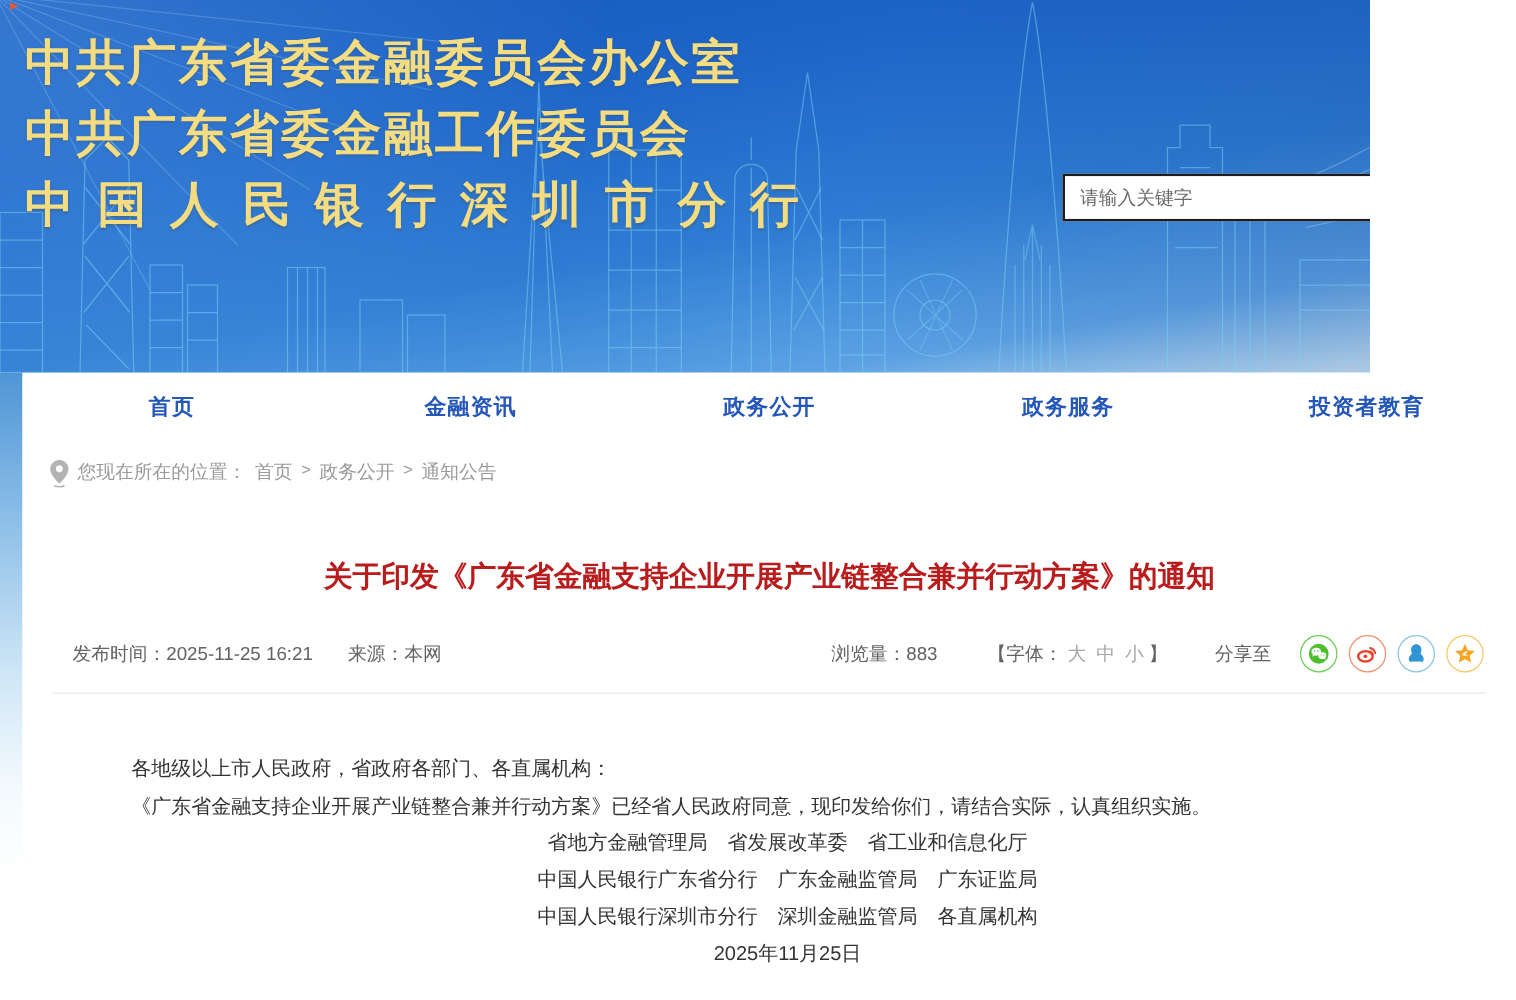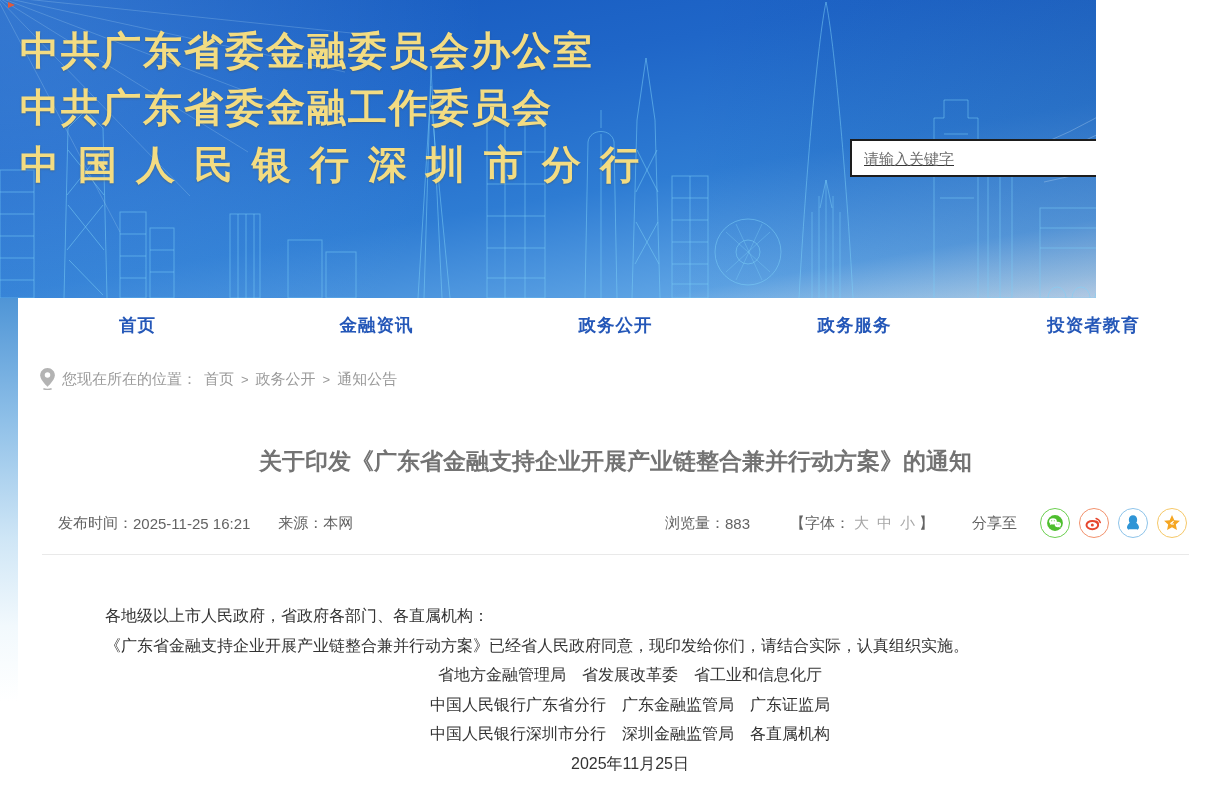--- a/index.html
+++ b/index.html
@@ -27,21 +27,20 @@
   }
   .org-line.spaced { letter-spacing:19px; }
 
   .searchbar {
     position:absolute; left:850px; top:139px; width:358px; height:38px; z-index:4;
     display:flex; border:2px solid #1d1d1d; background:#fff;
   }
   .searchbar input {
     flex:1; border:none; outline:none; padding:0 12px; font-size:15px; color:#333;
     font-family: "Liberation Sans", sans-serif;
-    text-decoration: underline;
   }
   .searchbar input::placeholder { color:#6b6b6b; }
   .search-btn {
     width:54px; border:none; border-left:2px solid #1d1d1d; background:#1a6ad4;
     display:flex; align-items:center; justify-content:center; cursor:pointer; padding:0;
   }
 
   
   .below { display:flex; width:1213px; height:438px; }
   .left-strip {
@@ -50,29 +49,29 @@
   }
   .panel { flex:1; background:#fff; }
 
   .mainnav { display:flex; height:54px; align-items:center; }
   .nav-item {
     flex:1; text-align:center; font-size:17.5px; font-weight:bold; color:#2457b8; cursor:pointer;
     letter-spacing:1px;
   }
 
   .breadcrumb {
-    margin:16px 0 0 22px; display:flex; align-items:center; gap:7px;
+    margin:16px 0 0 22px; display:flex; align-items:flex-start; gap:7px;
     color:#9a9a9a; font-size:15px;
   }
   .breadcrumb .crumb { color:#9a9a9a; cursor:pointer; }
   .breadcrumb .sep { color:#9a9a9a; font-size:13px; }
 
   .article-title {
     margin:56px 40px 0; text-align:center;
-    font-size:23px; font-weight:bold; color:#737373; line-height:30px;
+    font-size:23px; font-weight:bold; color:#b91c1c; line-height:30px;
   }
 
   .meta {
     display:flex; align-items:center; margin:32px 26px 0 40px;
     font-size:15px; color:#636363;
   }
   .meta .spacer { flex:1; }
   .meta .m-gap { display:inline-block; width:28px; }
   .meta .group { display:flex; align-items:center; }
   .meta .fs-opt { color:#a6a6a6; margin:0 4px; cursor:pointer; }

